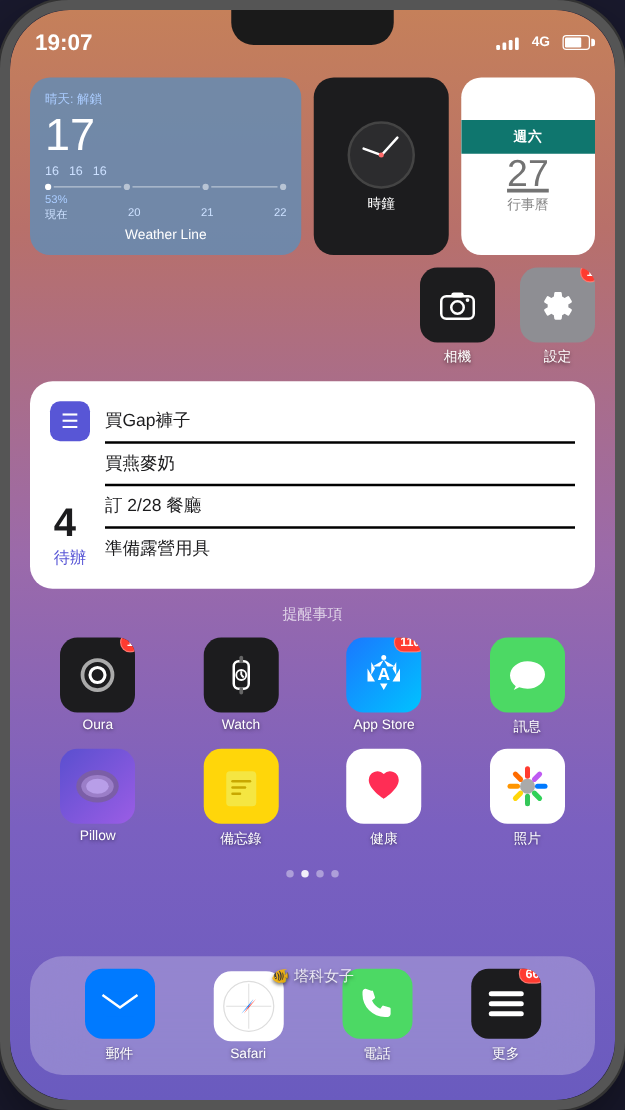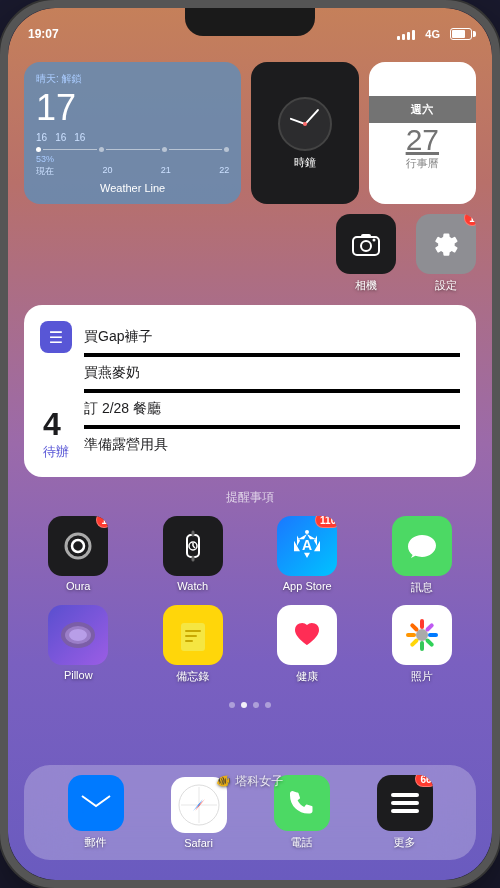--- a/index.html
+++ b/index.html
@@ -53,21 +53,21 @@
       right: 0;
       height: 44px;
       display: flex;
       align-items: center;
       justify-content: space-between;
       padding: 8px 20px 0;
       z-index: 99;
     }
 
     .status-time {
-      font-size: 12px;
+      font-size: 18px;
       font-weight: 600;
       color: white;
     }
 
     .status-icons {
       display: flex;
       align-items: center;
       gap: 10px;
     }
 
@@ -228,21 +228,21 @@
       flex: 1;
       display: flex;
       flex-direction: column;
       align-items: center;
       justify-content: center;
       min-height: 120px;
       overflow: hidden;
     }
 
     .cal-header {
-      background: #737373;
+      background: #0f766e;
       width: 100%;
       text-align: center;
       padding: 6px 0;
       font-size: 11px;
       font-weight: 600;
       color: white;
       letter-spacing: 0.5px;
     }
 
     .cal-day {
@@ -311,21 +311,21 @@
       align-items: center;
       justify-content: center;
       color: white;
       font-size: 16px;
     }
 
     .reminder-item {
       padding: 7px 0;
       font-size: 14px;
       color: #1c1c1e;
-      border-bottom: 4px solid #000000;
+      border-bottom: 2px solid #000000;
     }
 
     .reminder-item:last-child {
       border-bottom: none;
     }
 
     .reminders-count {
       font-size: 32px;
       font-weight: 600;
       color: #1c1c1e;

